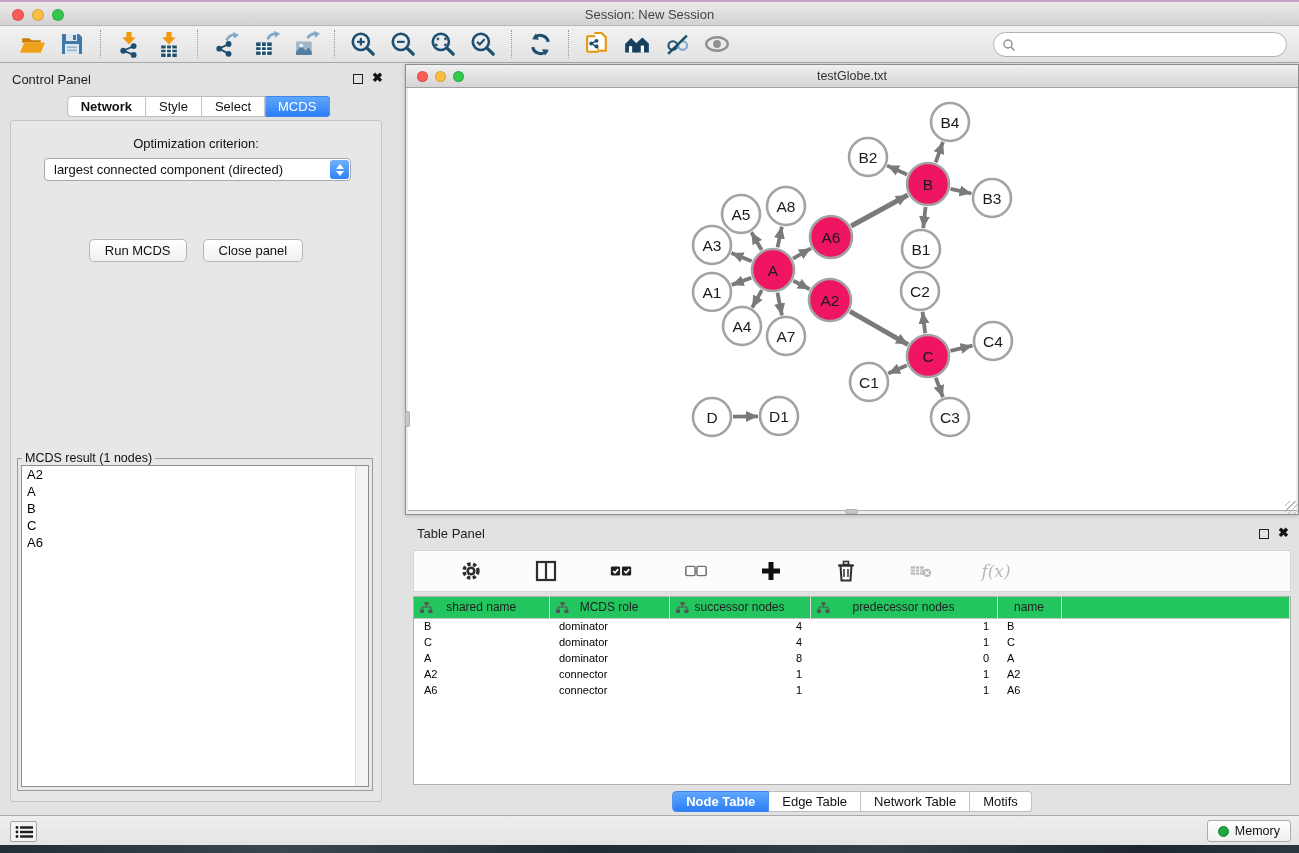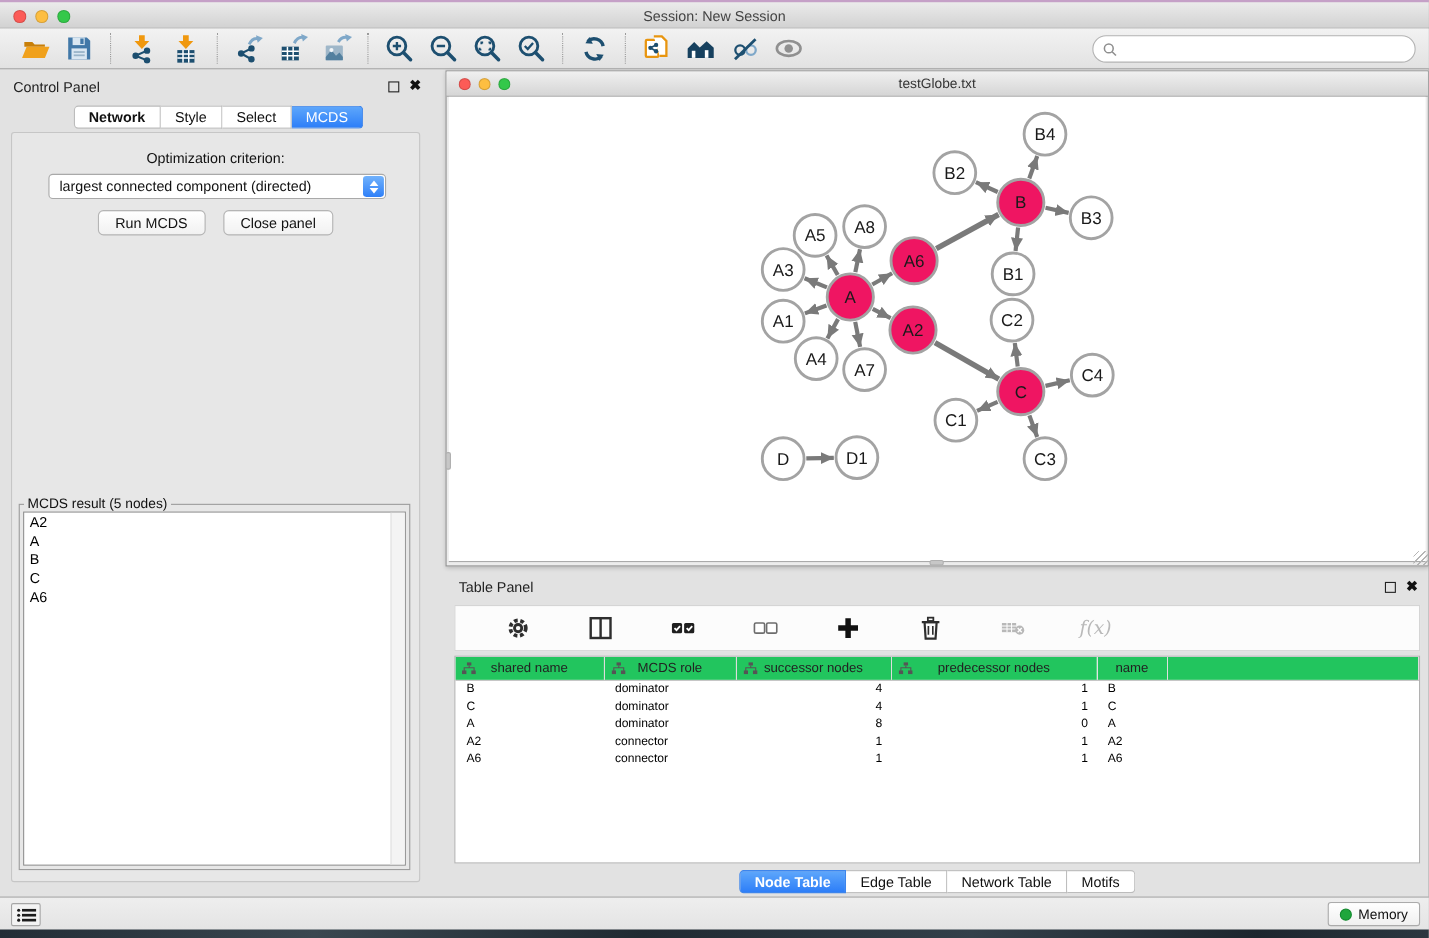--- a/index.html
+++ b/index.html
@@ -62,21 +62,21 @@
   .opt-stepper {
     position:absolute; right:1px; top:1px; bottom:1px; width:19px; border-radius:3px;
     background:linear-gradient(#71b2fc,#2f80f8); display:flex; flex-direction:column;
     align-items:center; justify-content:center; gap:2px;
   }
   .chev { width:0; height:0; border-left:4px solid transparent; border-right:4px solid transparent; }
   .chev.up { border-bottom:5px solid #fff; } .chev.down { border-top:5px solid #fff; }
   .btnrow { position:absolute; top:70px; left:0; right:0; display:flex; justify-content:center; gap:16px; }
   .btn {
     height:23px; background:linear-gradient(#fff,#f1f1f1); border:1px solid #b5b5b5;
-    border-radius:5px; font-size:13px; padding:2px 15px; color:#111; font-family:inherit;
+    border-radius:5px; font-size:13px; padding:2px 15px; color:#111; font-family:inherit;margin-top:48px;
   }
   fieldset.resultbox {
     position:absolute; left:6px; right:8px; top:330px; bottom:10px;
     border:1px solid #9c9c9c; padding:0;
   }
   fieldset.resultbox legend { font-size:12.5px; color:#111; margin-left:4px; padding:0 3px; }
   .listbox {
     position:absolute; left:3px; right:3px; top:0px; bottom:3px;
     background:#fff; border:1px solid #8f8f8f; overflow:hidden;
   }
@@ -317,21 +317,21 @@
         <span class="opt-stepper">
             <span class="chev up"></span>
             <span class="chev down"></span>
           </span>
       </div>
       <div class="btnrow">
         <button class="btn">Run MCDS</button>
         <button class="btn">Close panel</button>
       </div>
       <fieldset class="resultbox">
-        <legend>MCDS result (5 nodes)</legend>
+        <legend>MCDS result (1 nodes)</legend>
         <div class="listbox">
           <ul>
               <li>A2</li>
               <li>A</li>
               <li>B</li>
               <li>C</li>
               <li>A6</li>
             </ul>
           <div class="scrolltrack"></div>
         </div>

